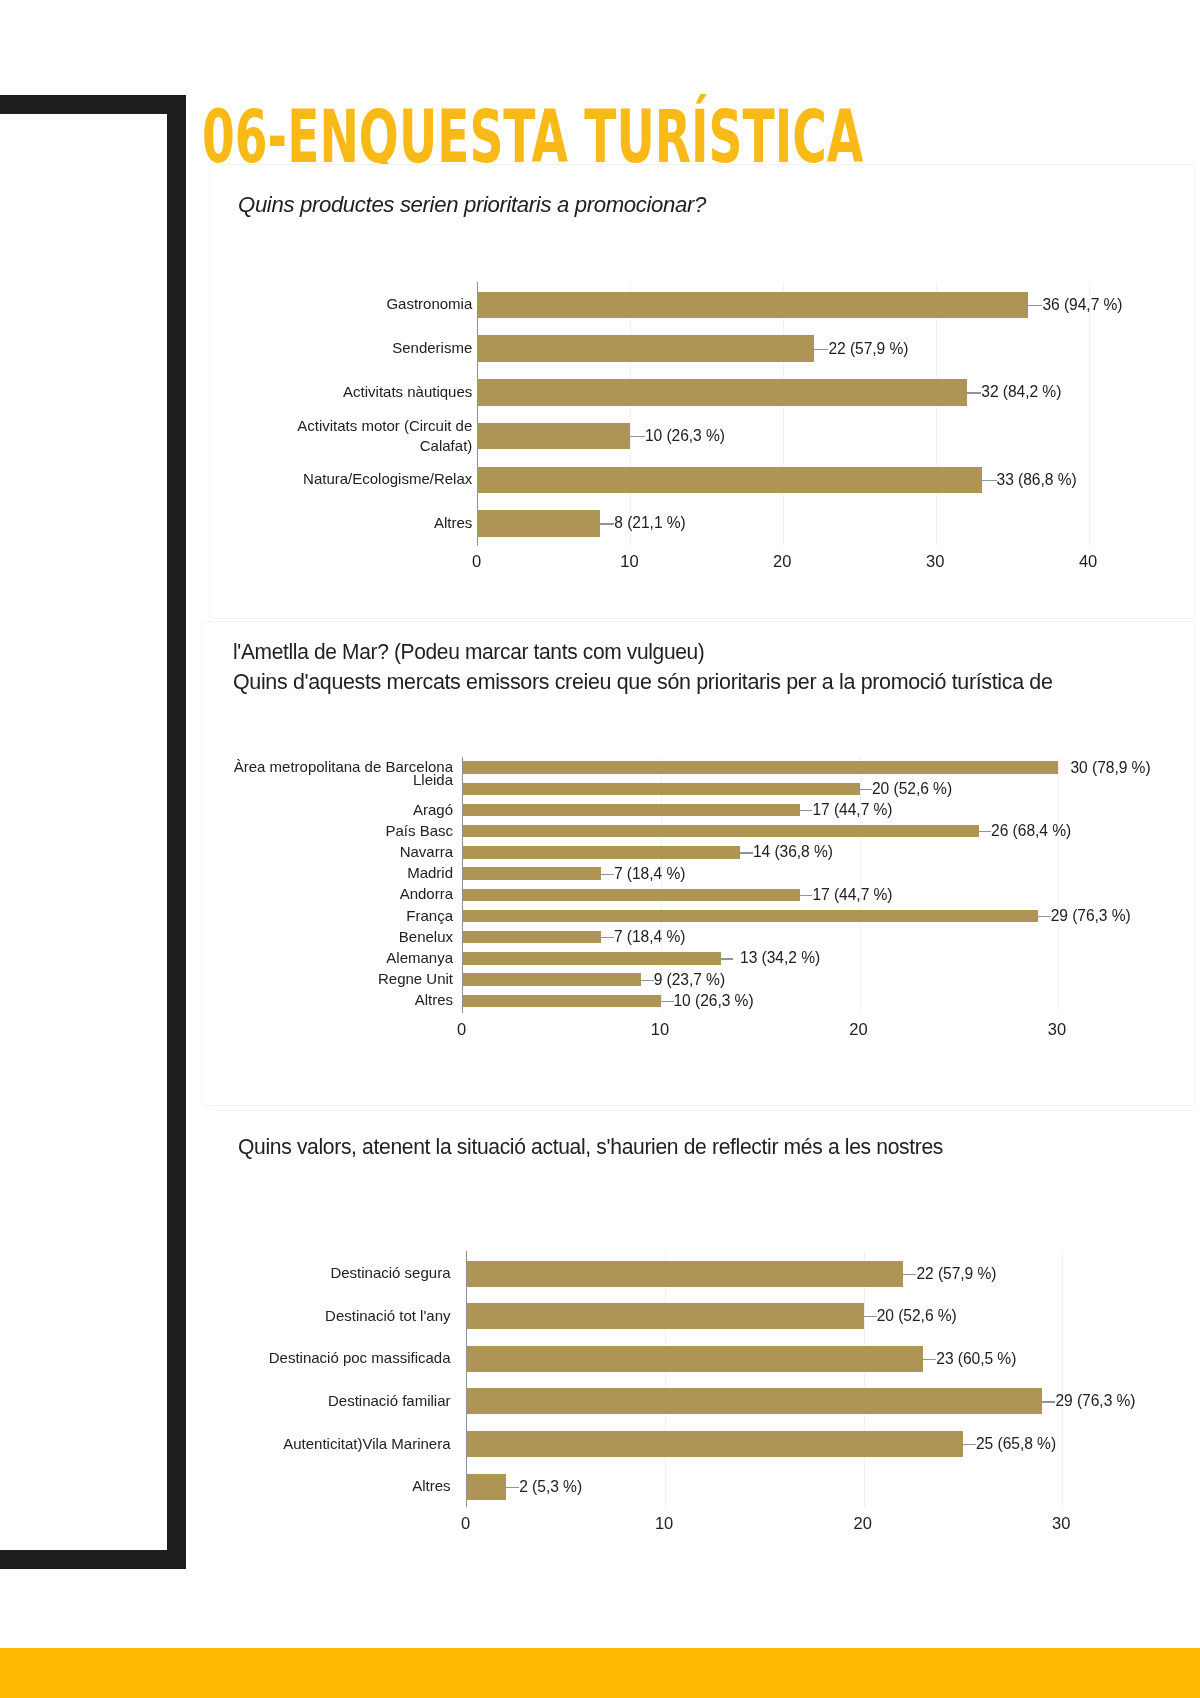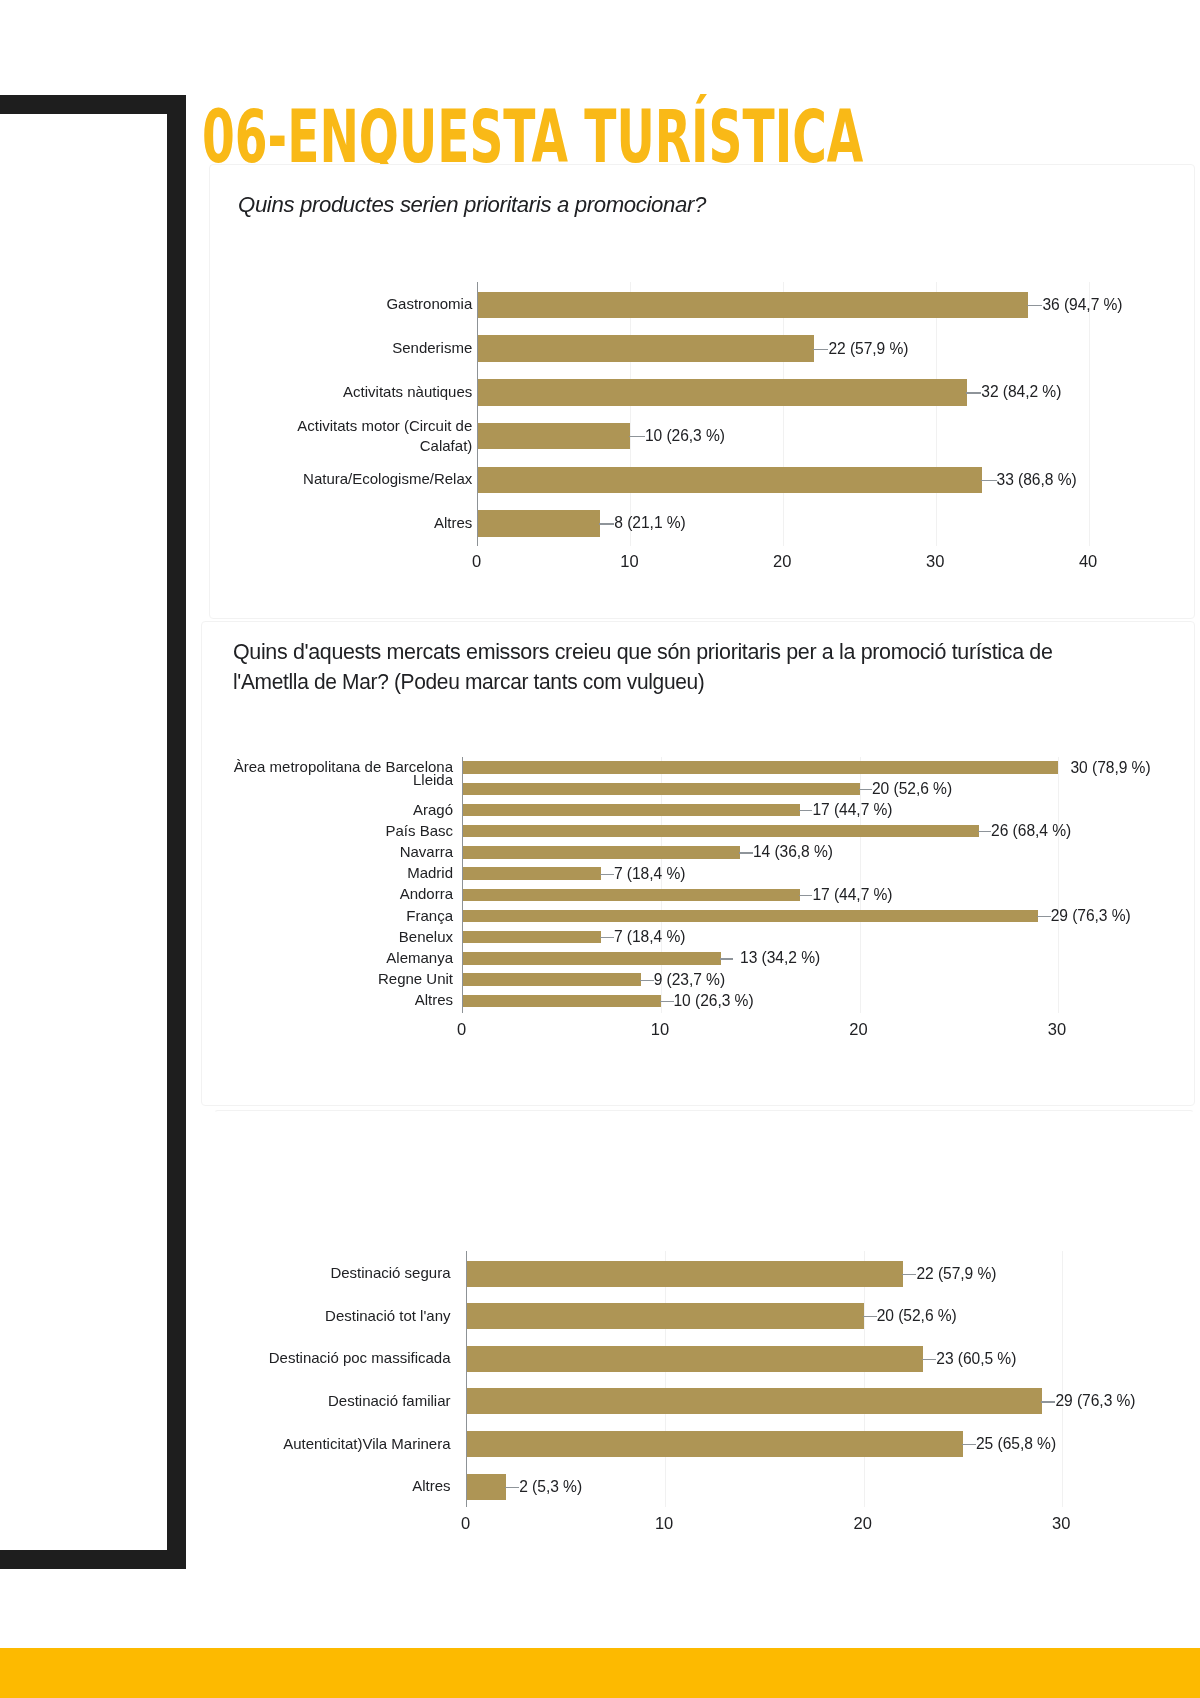--- a/index.html
+++ b/index.html
@@ -99,22 +99,22 @@
       <div class="vallabel" style="left: 614.32px; top: 515.45px;">8 (21,1 %)</div>
       <div class="xtick" style="left: 446.5px; top: 554px; width: 60px;">0</div>
       <div class="xtick" style="left: 599.4px; top: 554px; width: 60px;">10</div>
       <div class="xtick" style="left: 752.3px; top: 554px; width: 60px;">20</div>
       <div class="xtick" style="left: 905.2px; top: 554px; width: 60px;">30</div>
       <div class="xtick" style="left: 1058.1px; top: 554px; width: 60px;">40</div>
     </div>
 
   <div class="card" style="left:200.5px;top:621px;width:994px;height:485px;"></div>
   <div class="qtext" id="q2" style="left:233px;top:637px;width:900px;">
+      <div class="qline"><span class="qspan" style="transform: scaleX(0.966);">l'Ametlla de Mar? (Podeu marcar tants com vulgueu)</span></div>
       <div class="qline"><span class="qspan" style="transform: scaleX(0.9892);">Quins d'aquests mercats emissors creieu que són prioritaris per a la promoció turística de</span></div>
-      <div class="qline"><span class="qspan" style="transform: scaleX(0.966);">l'Ametlla de Mar? (Podeu marcar tants com vulgueu)</span></div>
     </div>
   <div class="chart" id="chart2">
       <div class="plot" style="left: 461.5px; top: 757px; width: 595.5px; height: 255.7px;">
         <div class="gridline" style="left: 198.5px; height: 255.7px;"></div>
         <div class="gridline" style="left: 397px; height: 255.7px;"></div>
         <div class="gridline" style="left: 595.5px; height: 255.7px;"></div>
         <div class="bar" style="left: 0px; top: 4.35px; width: 595.5px; height: 12.5px; background: rgb(174, 149, 85);"></div>
         <div class="bar" style="left: 0px; top: 25.55px; width: 397px; height: 12.5px; background: rgb(174, 149, 85);"></div>
         <div class="bar" style="left: 0px; top: 46.75px; width: 337.45px; height: 12.5px; background: rgb(174, 149, 85);"></div>
         <div class="bar" style="left: 0px; top: 67.95px; width: 516.1px; height: 12.5px; background: rgb(174, 149, 85);"></div>
@@ -164,20 +164,21 @@
       <div class="leader" style="left: 660px; top: 1000.8px; width: 13.5px;"></div>
       <div class="vallabel" style="left: 673.5px; top: 992.8px;">10 (26,3 %)</div>
       <div class="xtick" style="left: 431.5px; top: 1022px; width: 60px;">0</div>
       <div class="xtick" style="left: 630px; top: 1022px; width: 60px;">10</div>
       <div class="xtick" style="left: 828.5px; top: 1022px; width: 60px;">20</div>
       <div class="xtick" style="left: 1027px; top: 1022px; width: 60px;">30</div>
     </div>
 
   <div class="card card-top-only" style="left:214px;top:1109.5px;width:980px;height:468px;"></div>
   <div class="qtext" id="q3" style="left:238px;top:1132px;width:900px;">
+      <div class="qline"><span class="qspan" style="transform: scaleX(0.9721);">Quins valors, atenent la situació actual, s'haurien de reflectir més a les nostres</span></div>
     </div>
   <div class="chart" id="chart3">
       <div class="plot" style="left: 465.5px; top: 1250.8px; width: 595.8px; height: 255.9px;">
         <div class="gridline" style="left: 198.6px; height: 255.9px;"></div>
         <div class="gridline" style="left: 397.2px; height: 255.9px;"></div>
         <div class="gridline" style="left: 595.8px; height: 255.9px;"></div>
         <div class="bar" style="left: 0px; top: 9.73px; width: 436.92px; height: 26px; background: rgb(174, 149, 85);"></div>
         <div class="bar" style="left: 0px; top: 52.38px; width: 397.2px; height: 26px; background: rgb(174, 149, 85);"></div>
         <div class="bar" style="left: 0px; top: 95.03px; width: 456.78px; height: 26px; background: rgb(174, 149, 85);"></div>
         <div class="bar" style="left: 0px; top: 137.68px; width: 575.94px; height: 26px; background: rgb(174, 149, 85);"></div>

